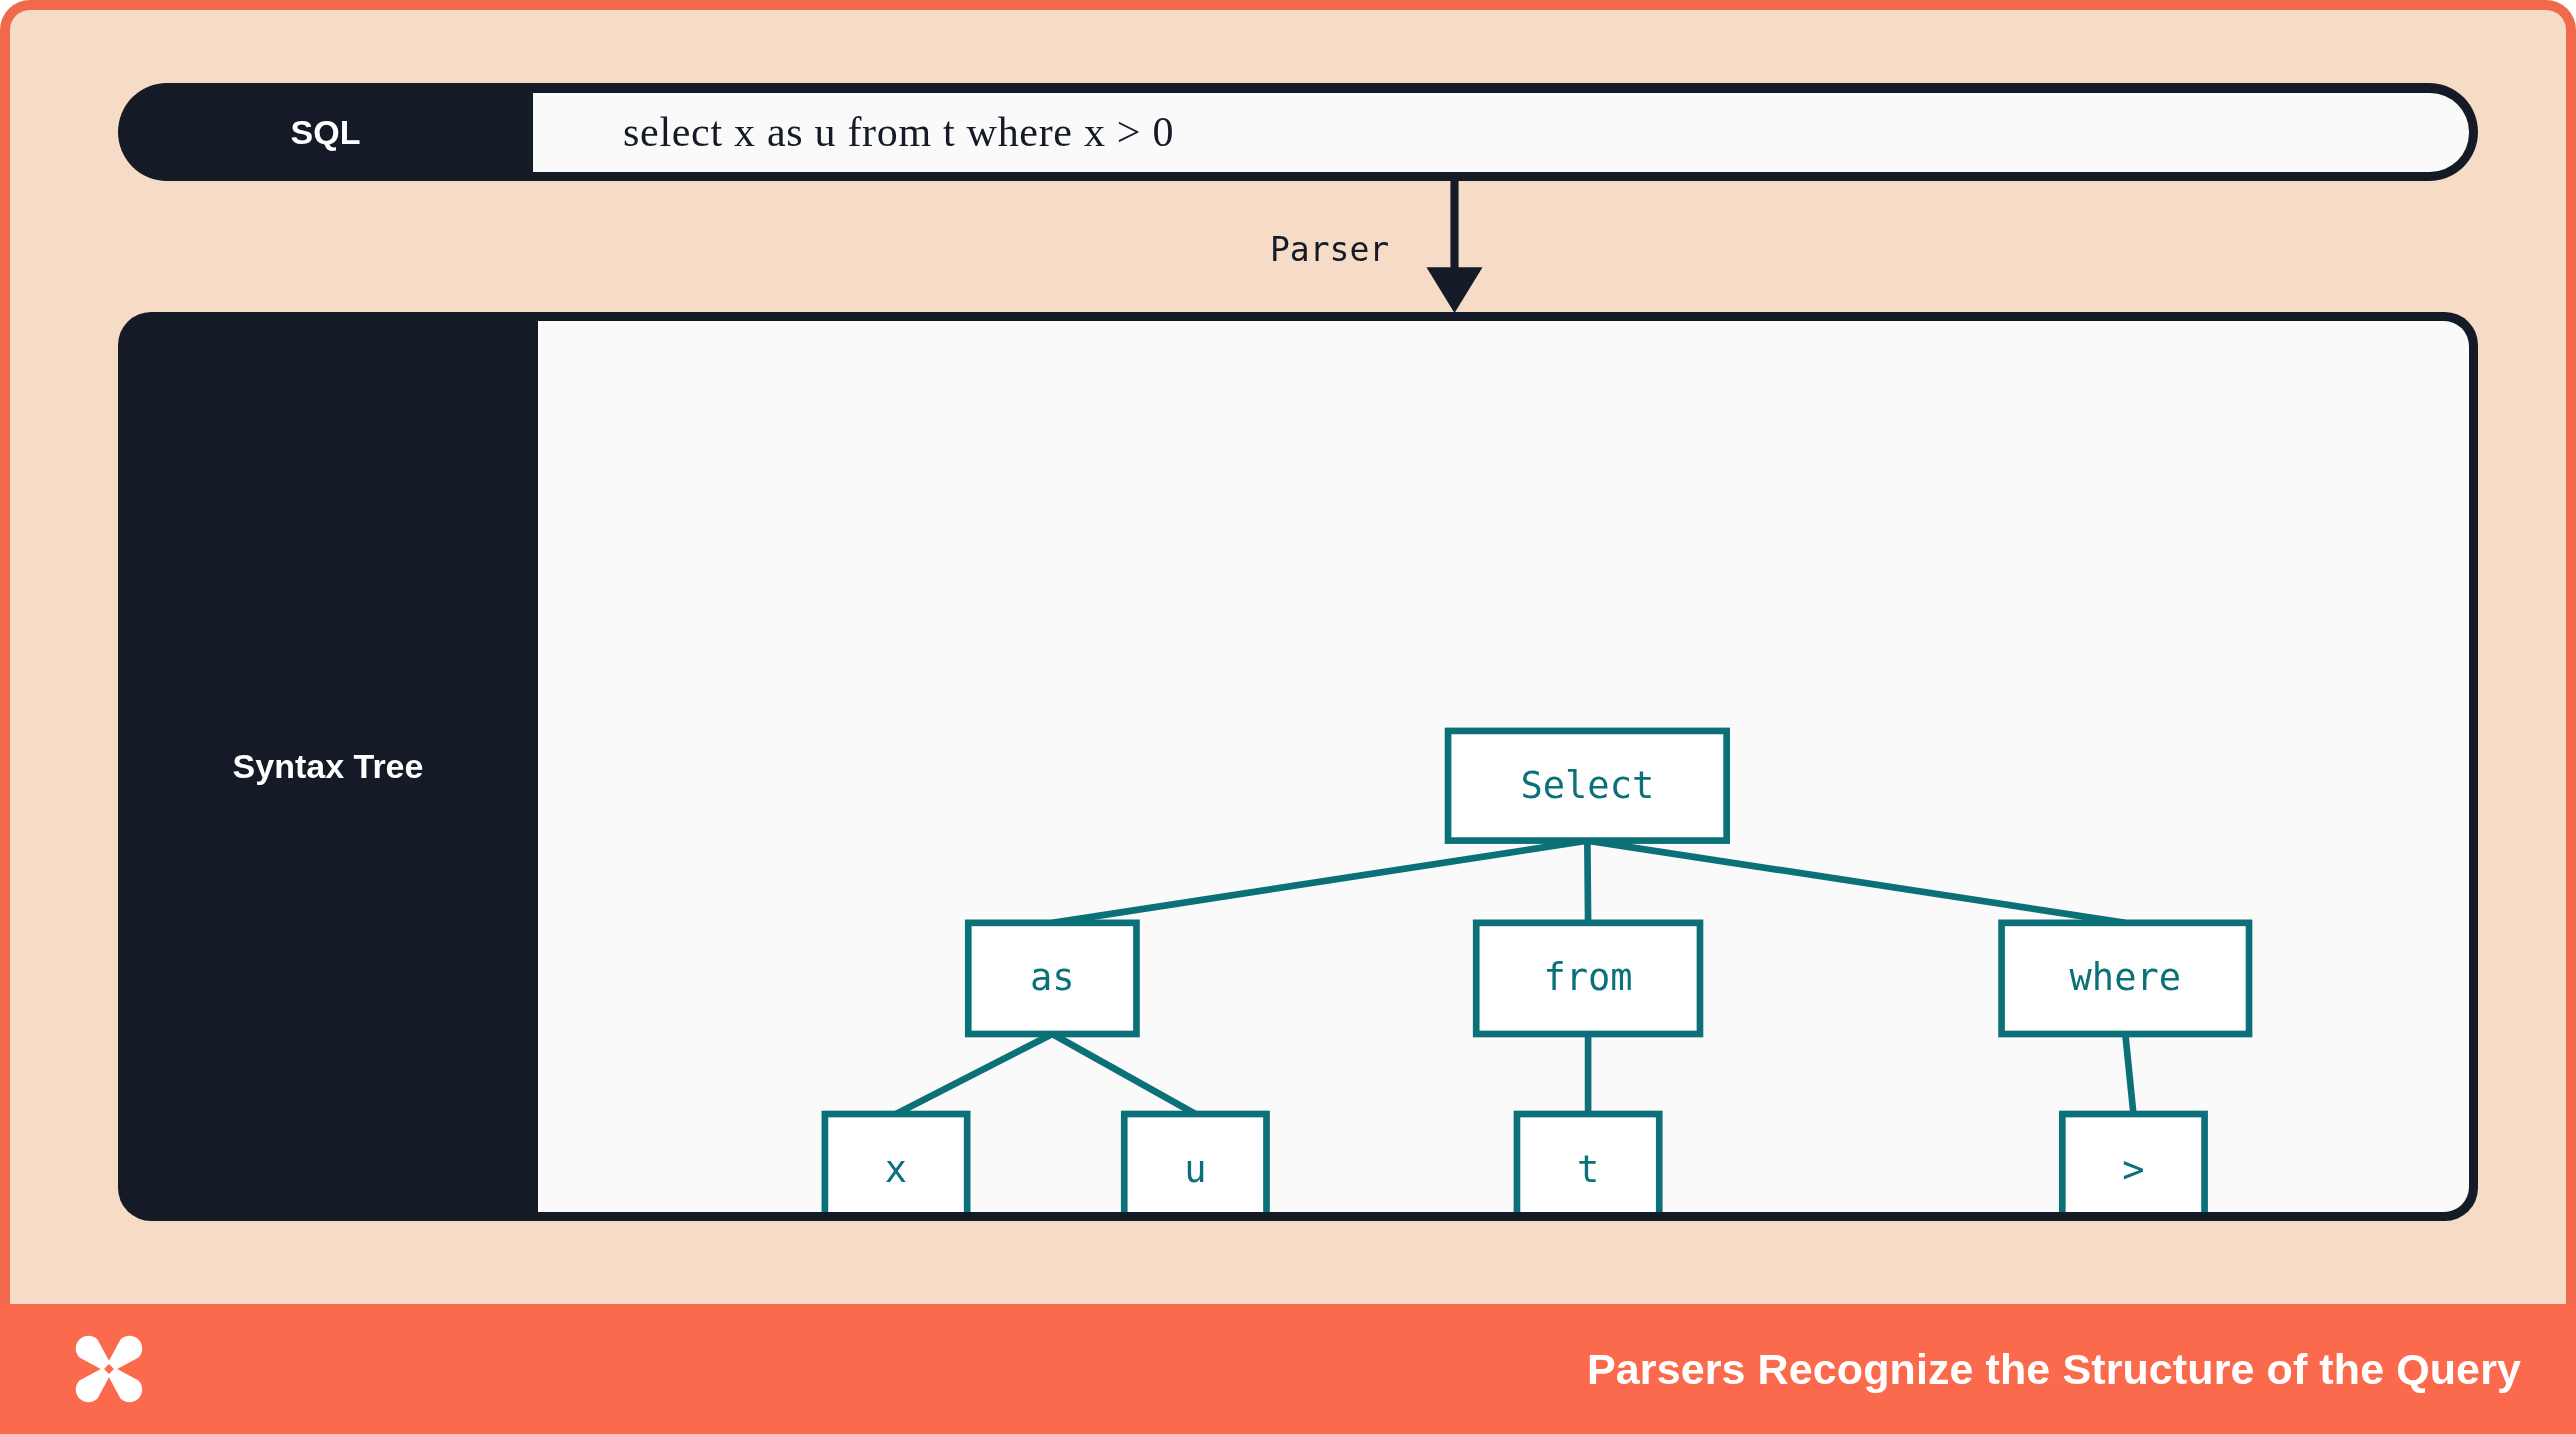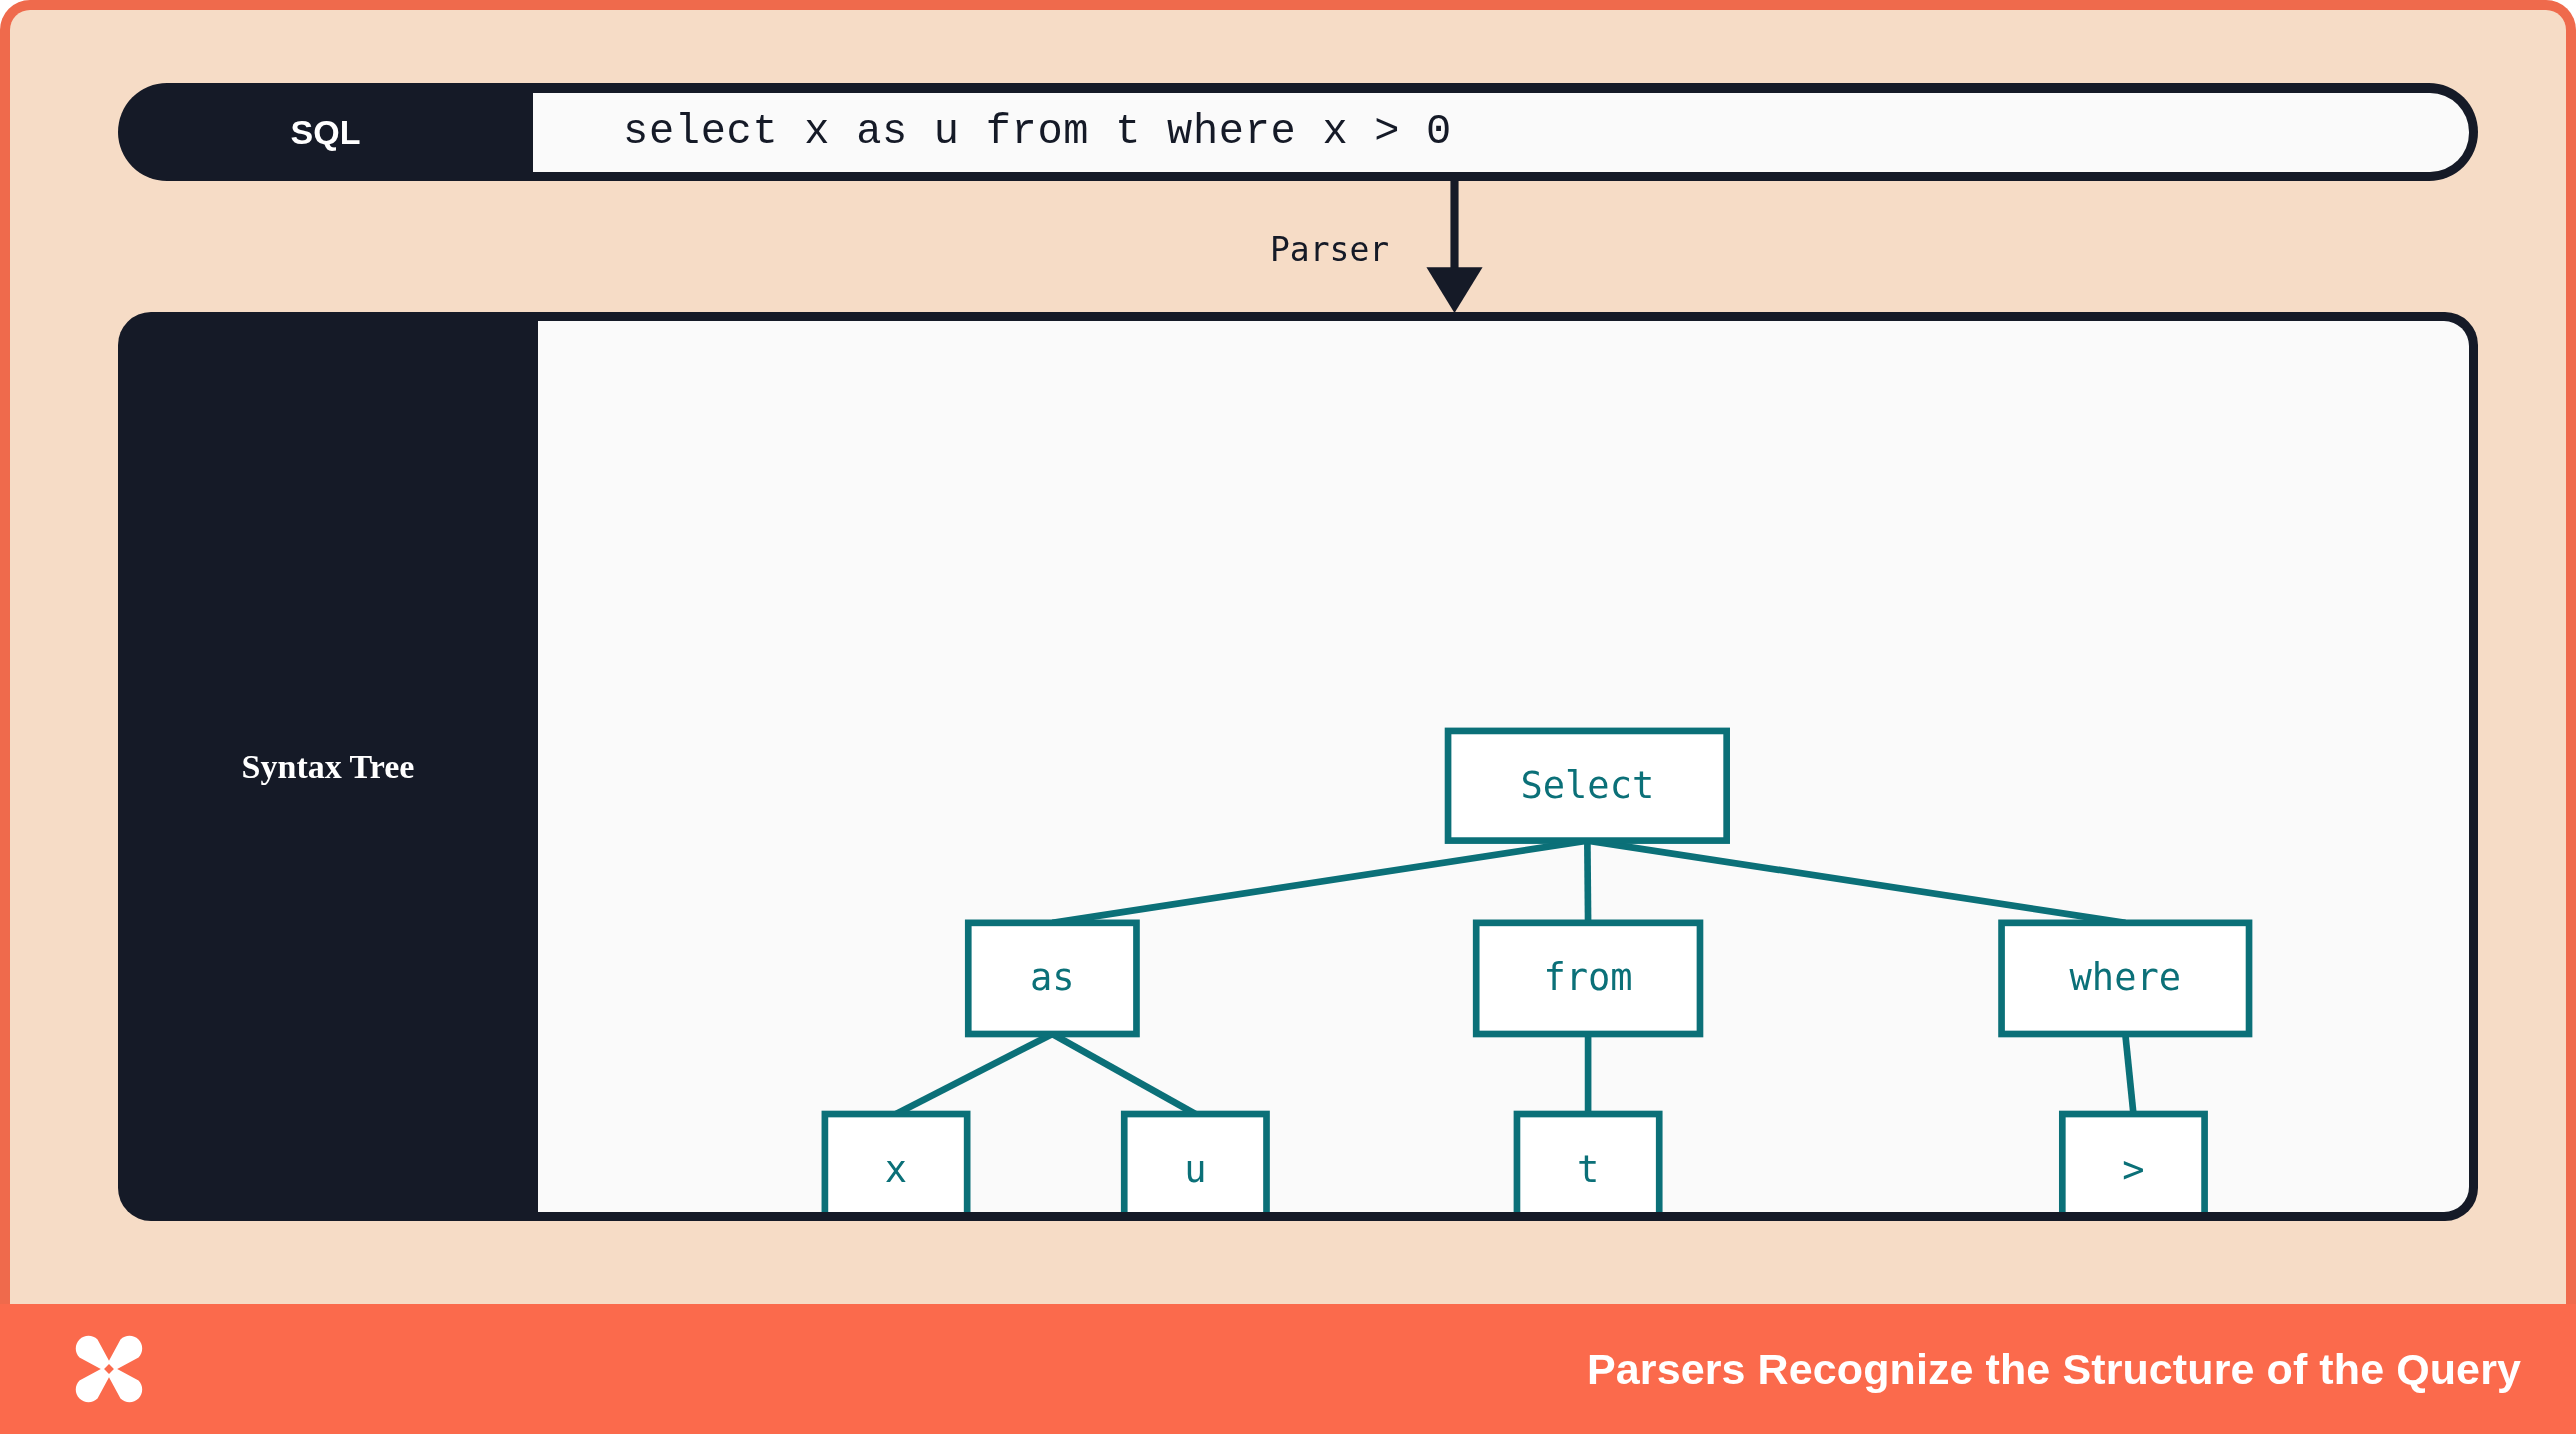--- a/index.html
+++ b/index.html
@@ -101,21 +101,21 @@
     background: #fafafa;
     border-radius: 0 39px 39px 0;
     display: flex;
     align-items: center;
     box-sizing: border-box;
     padding-left: 90px;
   }
   .sql-text {
     color: #151a27;
     font-size: 42px;
-    font-family: Liberation Mono, monospace;
+    font-family: Liberation Serif, serif;
     letter-spacing: 0.7px;
     white-space: pre;
   }
 
   
   .parser-arrow {
     position: absolute;
     left: 1289px;
     top: 170px;
     width: 311px;
@@ -147,21 +147,21 @@
     left: 0;
     top: 0;
     width: 420px;
     height: 909px;
     display: flex;
     align-items: center;
     justify-content: center;
     color: #ffffff;
     font-size: 34px;
     font-weight: bold;
-    font-family: Liberation Serif, serif;
+    font-family: Liberation Sans, sans-serif;
   }
   .tree-canvas {
     position: absolute;
     left: 420px;
     top: 9px;
     width: 1931px;
     height: 891px;
     background: #fafafa;
     border-radius: 0 25px 25px 0;
     overflow: hidden;

